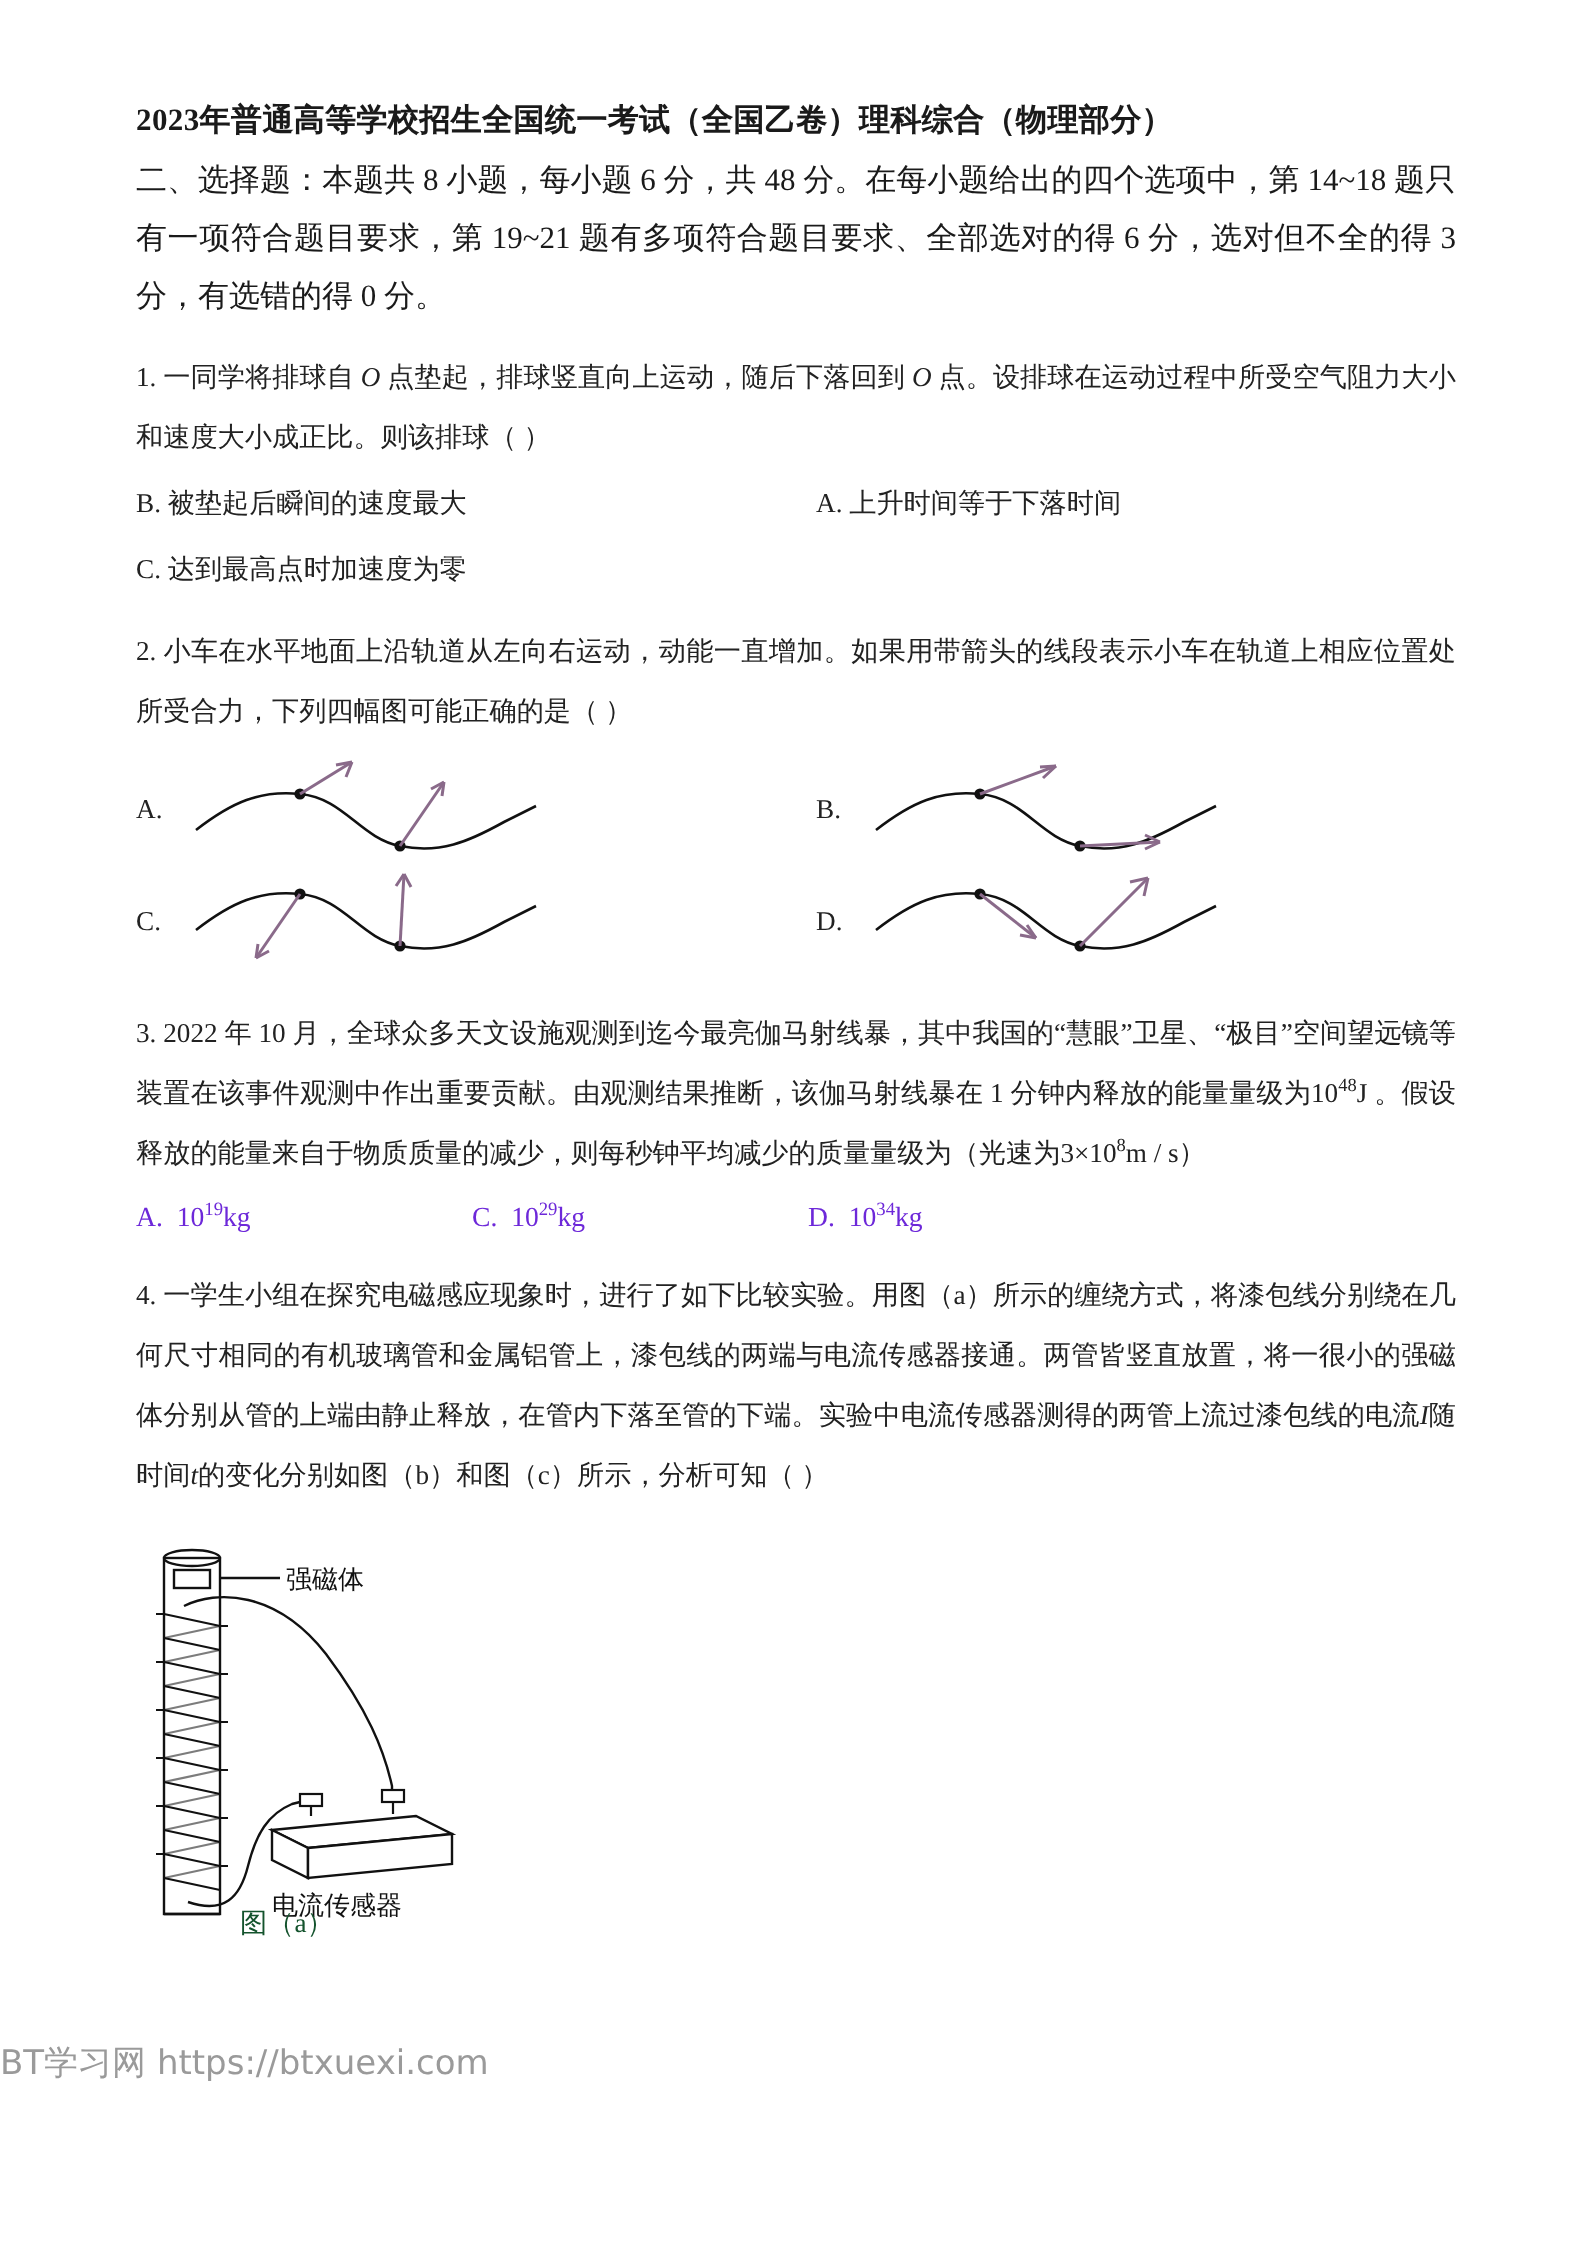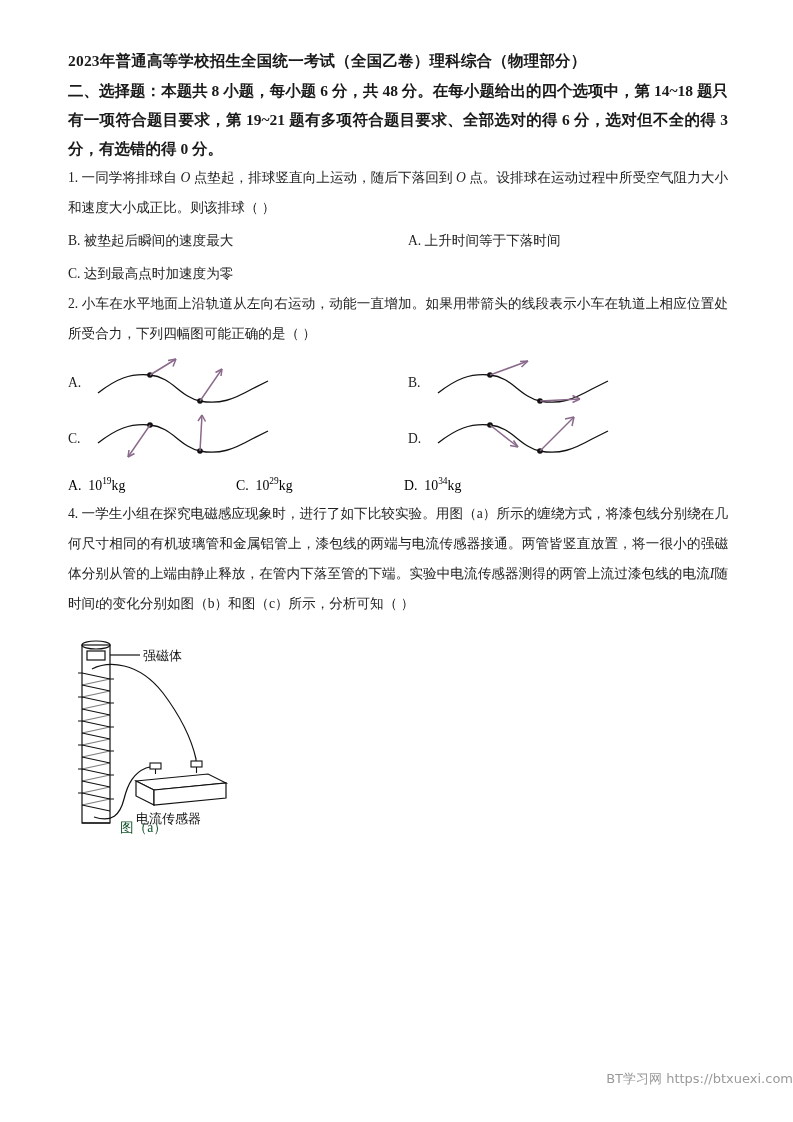--- a/index.html
+++ b/index.html
@@ -31,27 +31,28 @@
   }
   .doc-title {
     font-size: 15.5px;
     font-weight: bold;
     line-height: 26px;
     letter-spacing: 0.2px;
     white-space: nowrap;
   }
   .section-intro {
     font-size: 15.5px;
-    font-weight: bold;
+    font-weight: normal;
     line-height: 29px;
     text-align: justify;
     text-justify: inter-ideograph;
     margin-top: 2px;
   }
   .q-block {
+    margin-top: 11px;
   }
   .q-stem {
     font-size: 13.6px;
     line-height: 30px;
     text-align: justify;
     text-justify: inter-ideograph;
     color: #222;
   }
   .q-stem .it { font-style: italic; }
   .opts-2col {
@@ -64,21 +65,21 @@
     color: #222;
   }
   .opts-2col .opt:first-child { width: 340px; }
   .opts-4col {
     display: flex;
     margin-top: 4px;
   }
   .opts-4col .opt {
     font-size: 13.8px;
     line-height: 26px;
-    color: #000000;
+    color: #6d28d9;
     width: 168px;
   }
   sup { font-size: 0.68em; vertical-align: super; line-height: 0; }
   .mi { font-style: italic; font-family: "Liberation Serif", serif; }
 
   
   .fig2-grid {
     position: relative;
     margin-top: 8px;
     height: 112px;
@@ -105,24 +106,24 @@
     position: absolute;
     left: 52px;
     top: 186px;
     font-size: 13.6px;
     color: #14532d;
   }
 
   .footer {
     position: absolute;
     left: 0;
-    top: 1070px;
+    top: 1020px;
     width: 793px;
-    text-align: right;
-    font-size: 13px;
+    text-align: left;
+    font-size: 17px;
     color: #9a9a9a;
     font-family: "DejaVu Sans", "Liberation Sans", sans-serif;
   }
 </style>
 </head>
 <body>
 
 <div class="page">
   <div class="content">
 
@@ -203,20 +204,21 @@
               <line x1="106" y1="38" x2="140" y2="4"></line>
               <path d="M140,4 L131,6 M140,4 L138,13"></path>
             </g>
           </svg>
         </div>
 
       </div>
     </div>
 
     <div class="q-block">
+      <div class="q-stem"><span>3. 2022 年 10 月，全球众多天文设施观测到迄今最亮伽马射线暴，其中我国的“慧眼”卫星、“极目”空间望远镜等装置在该事件观测中作出重要贡献。由观测结果推断，该伽马射线暴在 1 分钟内释放的能量量级为10</span><sup>48</sup><span>J 。假设释放的能量来自于物质质量的减少，则每秒钟平均减少的质量量级为（光速为3×10</span><sup>8</sup><span>m / s）</span></div>
       <div class="opts-4col">
         <div class="opt"><span>A.</span>&nbsp;&nbsp;<span>10</span><sup>19</sup><span>kg</span></div>
         <div class="opt"><span>C.</span>&nbsp;&nbsp;<span>10</span><sup>29</sup><span>kg</span></div>
         <div class="opt"><span>D.</span>&nbsp;&nbsp;<span>10</span><sup>34</sup><span>kg</span></div>
       </div>
     </div>
 
     <div class="q-block">
       <div class="q-stem"><span>4. 一学生小组在探究电磁感应现象时，进行了如下比较实验。用图（a）所示的缠绕方式，将漆包线分别绕在几何尺寸相同的有机玻璃管和金属铝管上，漆包线的两端与电流传感器接通。两管皆竖直放置，将一很小的强磁体分别从管的上端由静止释放，在管内下落至管的下端。实验中电流传感器测得的两管上流过漆包线的电流</span><span class="mi">I</span><span>随时间</span><span class="mi">t</span><span>的变化分别如图（b）和图（c）所示，分析可知（       ）</span></div>
 

